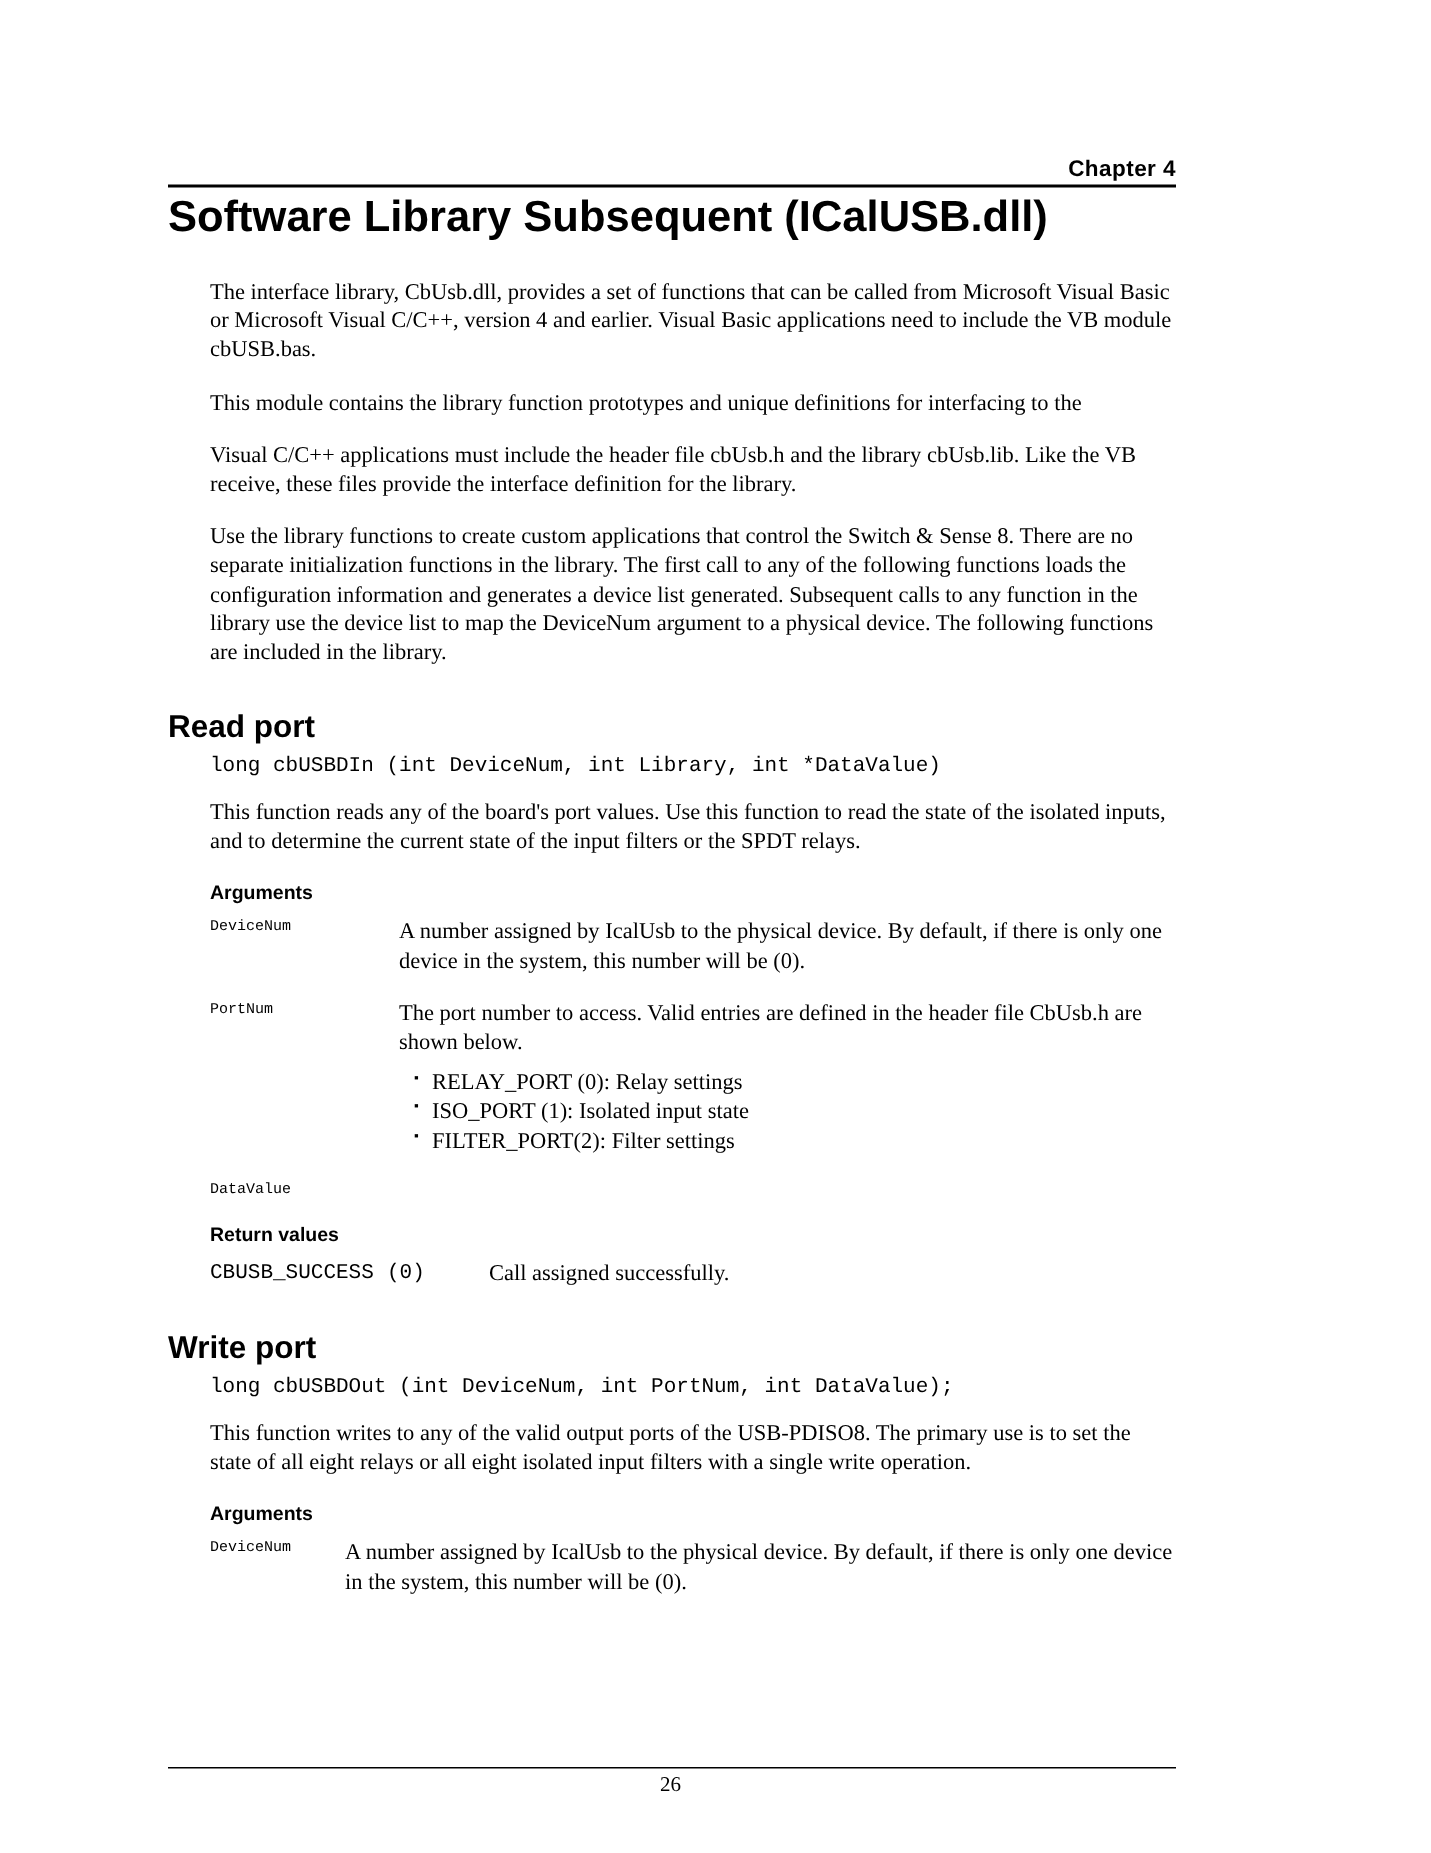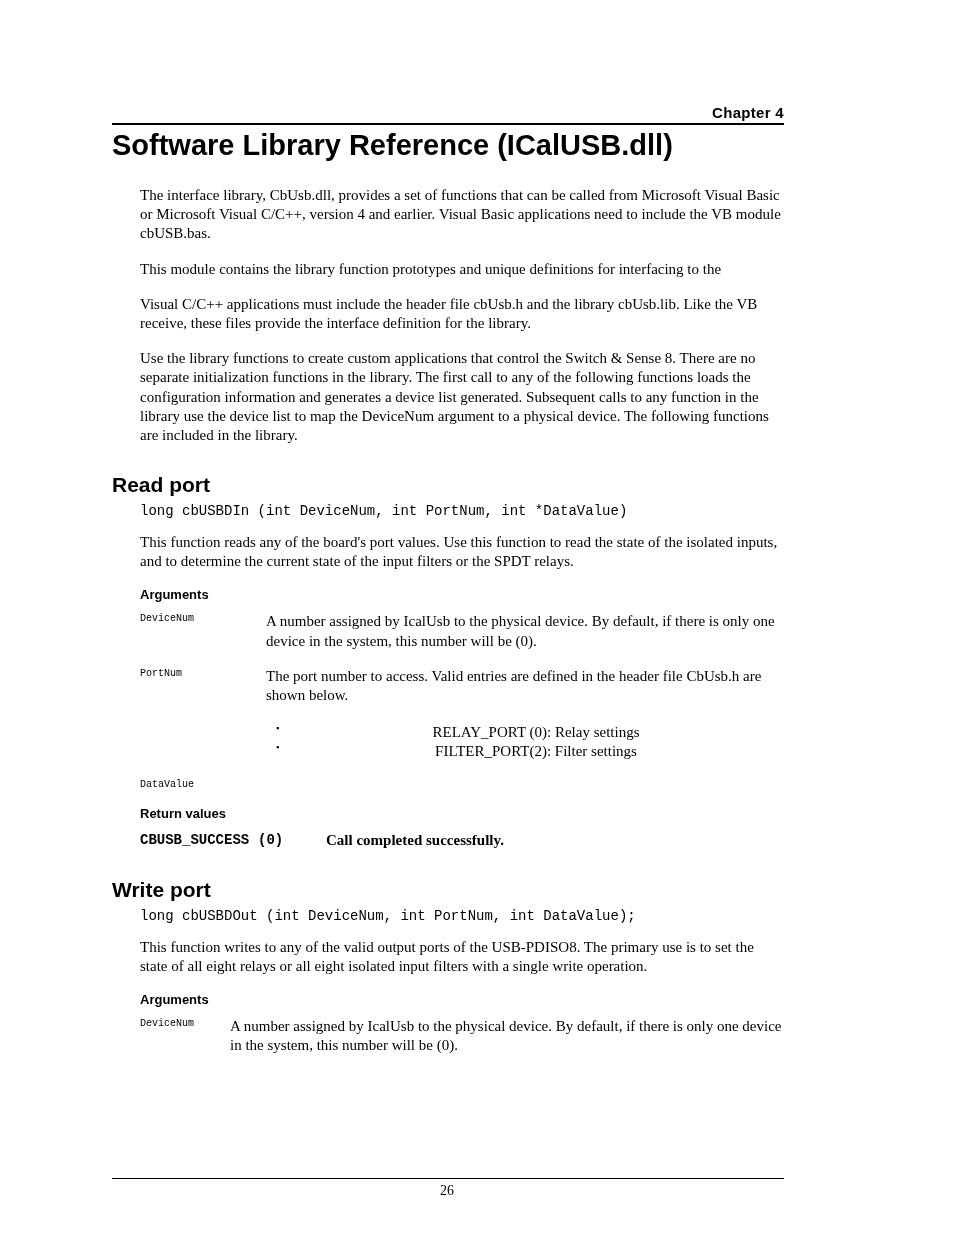--- a/index.html
+++ b/index.html
@@ -69,39 +69,37 @@
     padding-top: 1px;
   }
   .arg-name.narrow { flex: 0 0 90px; }
   .arg-desc {
     flex: 1;
     line-height: 1.28;
   }
   .sub-list {
     list-style: none;
     padding: 0;
-    margin: 18px 0 0 10px;
-    text-align: center;
+    margin: 8px 0 0 10px;
   }
   .sub-list li {
     position: relative;
     padding-left: 12px;
     line-height: 1.28;
   }
   .sub-list li::before {
     content: "▪";
     position: absolute;
     left: 0;
     top: 0;
     font-size: 9px;
   }
   .ret-row {
     display: flex;
     margin: 0 0 14px 28px;
-    font-weight: bold;
   }
   .ret-name {
     font-family: "Courier New", Courier, monospace;
     font-size: 14px;
     flex: 0 0 118px;
     padding-top: 1px;
     white-space: pre;
   }
   .ret-code {
     font-family: "Courier New", Courier, monospace;
@@ -131,59 +129,60 @@
     font-size: 14px;
   }
 </style>
 </head>
 <body>
 
 <div class="page">
 
   <div class="chapter-label">Chapter 4</div>
   <hr class="chapter-rule">
-  <h1 class="doc-title">Software Library Reference (ICalUSB.dll)</h1>
+  <h1 class="doc-title">Software Library Subsequent (ICalUSB.dll)</h1>
 
   <p class="body-text">The interface library, CbUsb.dll, provides a set of functions that can be called from Microsoft Visual Basic or Microsoft Visual C/C++, version 4 and earlier. Visual Basic applications need to include the VB module cbUSB.bas.</p>
   <p class="body-text">This module contains the library function prototypes and unique definitions for interfacing to the</p>
   <p class="body-text">Visual C/C++ applications must include the header file cbUsb.h and the library cbUsb.lib. Like the VB receive, these files provide the interface definition for the library.</p>
   <p class="body-text">Use the library functions to create custom applications that control the Switch &amp; Sense 8. There are no separate initialization functions in the library. The first call to any of the following functions loads the configuration information and generates a device list generated. Subsequent calls to any function in the library use the device list to map the DeviceNum argument to a physical device. The following functions are included in the library.</p>
 
   <h2 class="section-h2">Read port</h2>
-  <div class="signature">long cbUSBDIn (int DeviceNum, int PortNum, int *DataValue)</div>
+  <div class="signature">long cbUSBDIn (int DeviceNum, int Library, int *DataValue)</div>
   <p class="body-text">This function reads any of the board's port values. Use this function to read the state of the isolated inputs, and to determine the current state of the input filters or the SPDT relays.</p>
 
   <div class="sub-h">Arguments</div>
 
   <div class="arg-row">
     <div class="arg-name">DeviceNum</div>
     <div class="arg-desc">A number assigned by IcalUsb to the physical device. By default, if there is only one device in the system, this number will be (0).</div>
   </div>
 
   <div class="arg-row">
     <div class="arg-name">PortNum</div>
     <div class="arg-desc">
       <span>The port number to access. Valid entries are defined in the header file CbUsb.h  are shown below.</span>
       <ul class="sub-list">
         <li>RELAY_PORT (0): Relay settings</li>
+        <li>ISO_PORT (1): Isolated input state</li>
         <li>FILTER_PORT(2): Filter settings</li>
       </ul>
     </div>
   </div>
 
   <div class="arg-row">
     <div class="arg-name">DataValue</div>
   </div>
 
   <div class="sub-h">Return values</div>
 
   <div class="ret-row">
     <div class="ret-name">CBUSB_SUCCESS</div>
     <div class="ret-code">(0)</div>
-    <div class="ret-desc">Call completed successfully.</div>
+    <div class="ret-desc">Call assigned successfully.</div>
   </div>
 
   <h2 class="section-h2">Write port</h2>
   <div class="signature">long cbUSBDOut (int DeviceNum, int PortNum, int DataValue);</div>
   <p class="body-text">This function writes to any of the valid output ports of the USB-PDISO8. The primary use is to set the state of all eight relays or all eight isolated input filters with a single write operation.</p>
 
   <div class="sub-h">Arguments</div>
 
   <div class="arg-row">
     <div class="arg-name narrow">DeviceNum</div>

